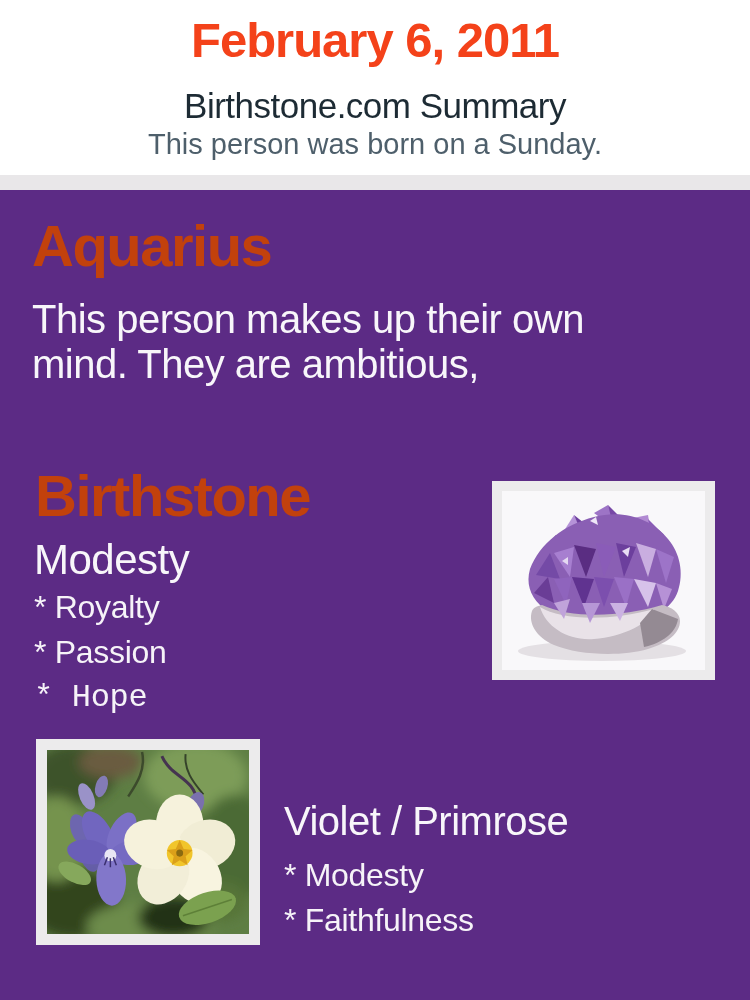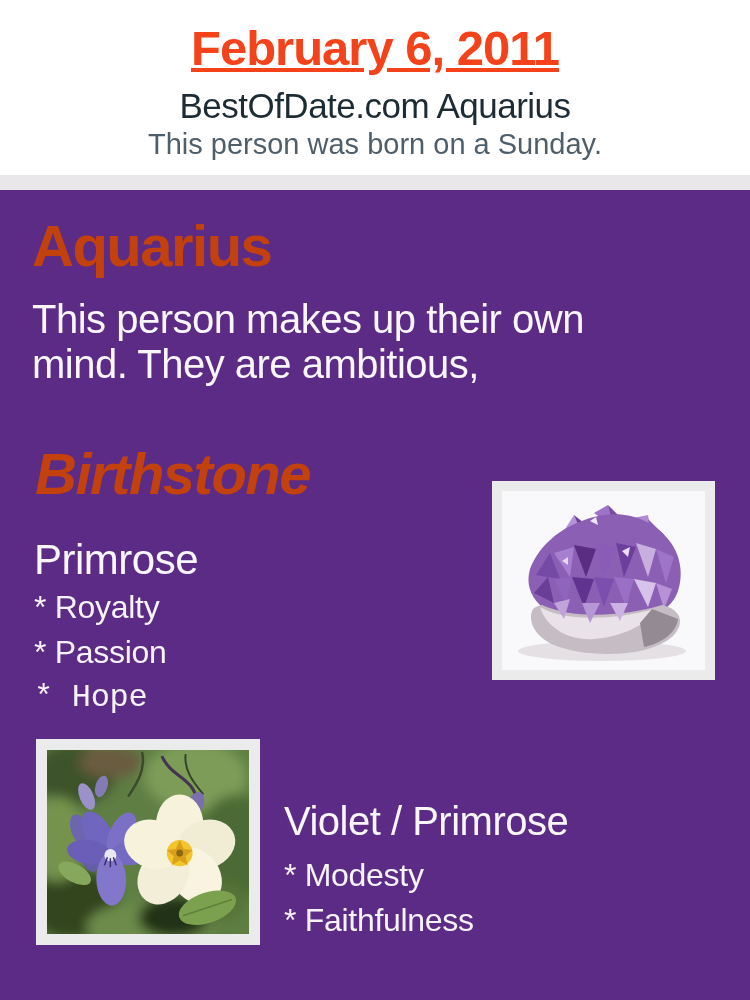--- a/index.html
+++ b/index.html
@@ -9,26 +9,25 @@
     height: 1000px;
     overflow: hidden;
     background: #ffffff;
     font-family: "Liberation Sans", sans-serif;
   }
   .abs { position: absolute; }
   .centered { left: 0; right: 0; text-align: center; }
 
   
   .date-title {
-    top: 20px;
+    top: 12px;
     font-size: 49px;
     font-weight: bold;
     color: #f4421a;
     letter-spacing: -1px;
-    text-decoration: underline;
   }
   .summary-line {
     top: 86px;
     font-size: 35px;
     color: #1d2b34;
     letter-spacing: -0.5px;
   }
   .sunday-line {
     top: 128px;
     font-size: 29px;
@@ -54,21 +53,21 @@
   }
   .zodiac-name   { left: 32px;  top: 216px; }
   .zodiac-desc {
     left: 32px; top: 297px;
     font-size: 40px;
     line-height: 45px;
     color: #f8f6fa;
     letter-spacing: -0.5px;
     white-space: nowrap;
   }
-  .birthstone-heading  { left: 35px;  top: 444px; font-style: italic; }
+  .birthstone-heading  { left: 35px;  top: 466px; }
   .stone-name {
     left: 34px; top: 536px;
     font-size: 42px;
     color: #f8f6fa;
     letter-spacing: -0.5px;
   }
   .trait {
     font-size: 32px;
     color: #f6f3f8;
     letter-spacing: -0.3px;
@@ -96,34 +95,34 @@
   }
   .trait-modesty      { left: 284px; top: 857px; }
   .trait-faithfulness { left: 284px; top: 902px; }
 </style>
 </head>
 <body>
 
 <div class="page">
 
   <div class="abs centered date-title">February 6, 2011</div>
-  <div class="abs centered summary-line">BestOfDate.com Aquarius</div>
+  <div class="abs centered summary-line">Birthstone.com Summary</div>
   <div class="abs centered sunday-line">This person was born on a Sunday.</div>
   <div class="abs gray-band"></div>
 
   <div class="abs purple-panel"></div>
 
   <div class="abs heading zodiac-name">Aquarius</div>
   <div class="abs zodiac-desc">
     <div>This person makes up their own</div>
     <div>mind. They are ambitious,</div>
   </div>
 
   <div class="abs heading birthstone-heading">Birthstone</div>
-  <div class="abs stone-name">Primrose</div>
+  <div class="abs stone-name">Modesty</div>
   <div class="abs trait trait-royalty">* Royalty</div>
   <div class="abs trait trait-passion">* Passion</div>
   <div class="abs trait trait-hope">* Hope</div>
 
   <div class="abs photo-frame amethyst-frame">
     <svg viewBox="0 0 203 179" preserveAspectRatio="none">
       <rect width="203" height="179" fill="#fdfcfd"></rect>
       <rect width="203" height="179" fill="#f6f4f7" opacity="0.5"></rect>
       <ellipse cx="100" cy="160" rx="84" ry="10" fill="#e4e0e4"></ellipse>
 

